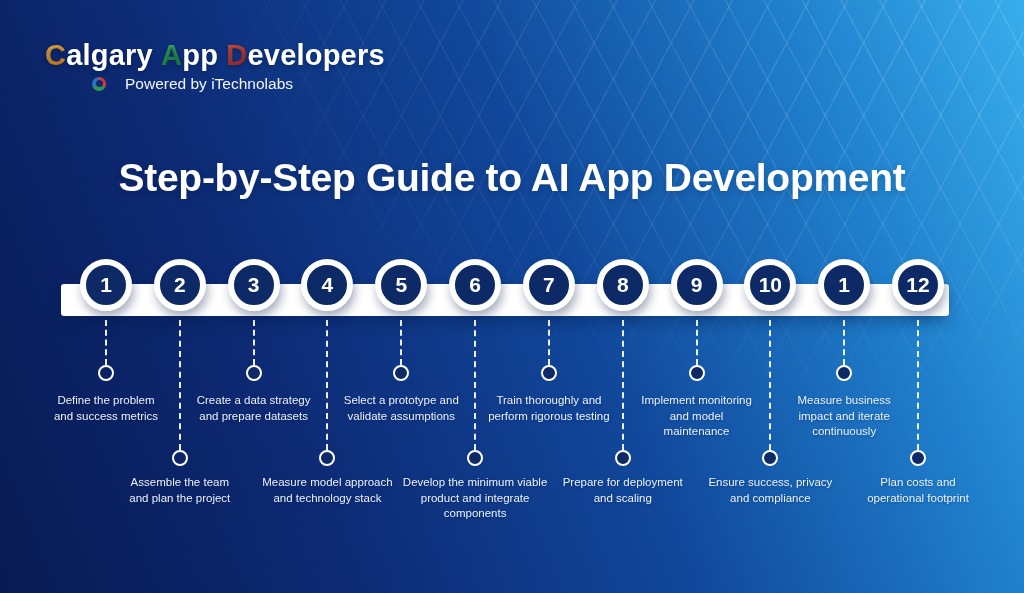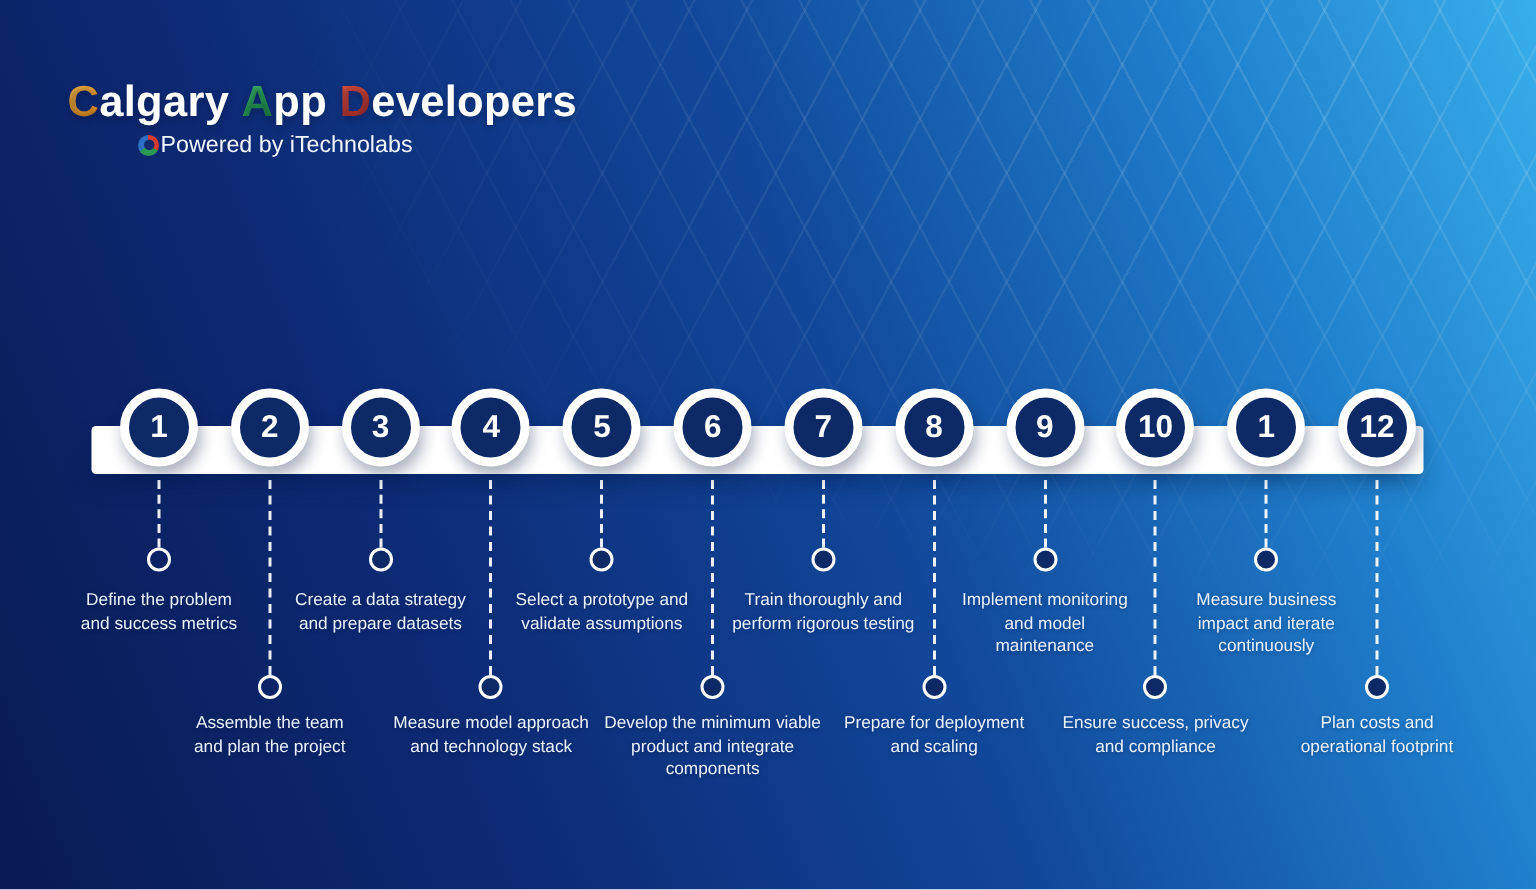--- a/index.html
+++ b/index.html
@@ -17,26 +17,25 @@
       repeating-linear-gradient(118deg,rgba(255,255,255,.12) 0 1.6px,transparent 1.6px 34px),
       repeating-linear-gradient(62deg,rgba(255,255,255,.12) 0 1.6px,transparent 1.6px 34px);
     -webkit-mask-image:radial-gradient(ellipse 90% 80% at 88% 8%,#000 0%,rgba(0,0,0,.55) 45%,transparent 78%);
     mask-image:radial-gradient(ellipse 90% 80% at 88% 8%,#000 0%,rgba(0,0,0,.55) 45%,transparent 78%);
   }
   
   .logo{position:absolute;left:45px;top:40px;}
   .logo-main{
     font-size:29px;font-weight:800;color:#ffffff;letter-spacing:.2px;line-height:1.1;
     text-shadow:0 2px 4px rgba(3,15,50,.35);
-    margin-top:13px;
   }
   .logo-main .lc{background:linear-gradient(145deg,#f8c050,#e8951f 60%,#c97a12);-webkit-background-clip:text;background-clip:text;color:transparent;font-weight:800;}
   .logo-main .la{background:linear-gradient(145deg,#48c46f,#23984a 60%,#17783a);-webkit-background-clip:text;background-clip:text;color:transparent;font-weight:800;}
   .logo-main .ld{background:linear-gradient(145deg,#ea5a44,#c1362a 60%,#9c251c);-webkit-background-clip:text;background-clip:text;color:transparent;font-weight:800;}
-  .logo-sub{display:flex;align-items:center;gap:1px;margin:3px 0 0 47px;text-align:center;}
+  .logo-sub{display:flex;align-items:center;gap:19px;margin:3px 0 0 47px;text-align:center;}
   .ring{position:relative;width:14px;height:14px;border-radius:50%;
     background:conic-gradient(#d93a2e 0 33%,#2a9a52 33% 66%,#2d6fc4 66% 100%);}
   .ring::after{content:"";position:absolute;inset:3.5px;border-radius:50%;background:#13296e;}
   .logo-sub .tagline{font-size:15.5px;font-weight:500;color:#f2f6fc;}
   
   .title{
     position:absolute;left:0;top:156px;width:1024px;text-align:center;
     font-size:39px;font-weight:700;color:#ffffff;letter-spacing:-.3px;
     text-shadow:0 2px 6px rgba(0,20,60,.25);
   }
@@ -77,20 +76,21 @@
   <div class="pattern"></div>
 
   <div class="logo">
     <div class="logo-main"><span class="lc">C</span><span>algary</span>&nbsp;<span class="la">A</span><span>pp</span>&nbsp;<span class="ld">D</span><span>evelopers</span></div>
     <div class="logo-sub">
       <span class="ring"></span>
       <span class="tagline">Powered by iTechnolabs</span>
     </div>
   </div>
 
+  <div class="title">Step-by-Step Guide to AI App Development</div>
 
   <div class="bar"></div>
 
   <div id="steps-root">
       <div class="step row-top" style="--x: 106px;">
     <div class="connector"></div>
     <div class="dot open"></div>
     <div class="badge">
       <span class="num">1</span>
     </div>

